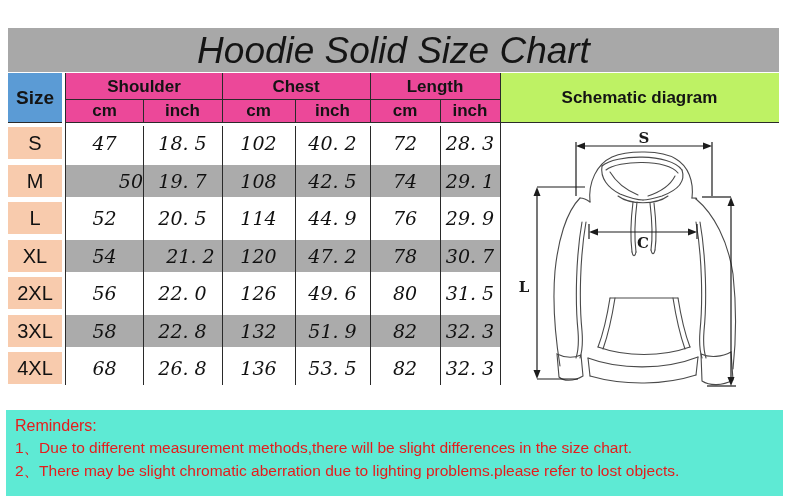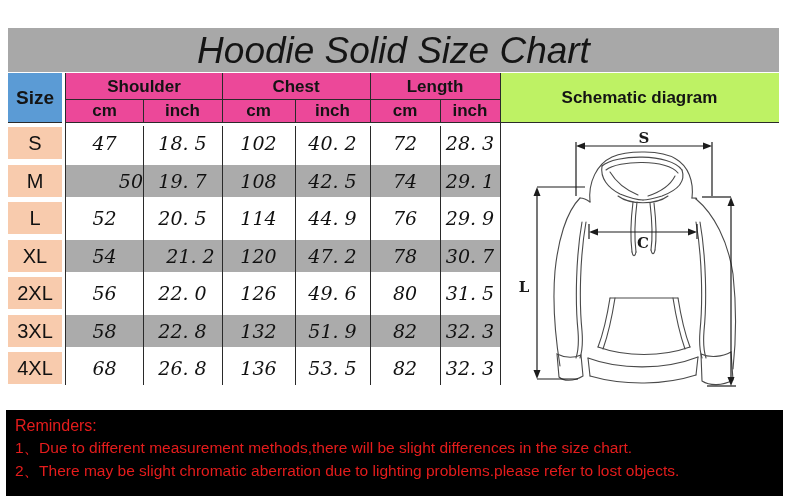--- a/index.html
+++ b/index.html
@@ -32,21 +32,21 @@
   .row-band.gray{background:#ababab;}
   .size-cell{position:absolute;left:8px;width:54px;height:32px;background:#f8cbad;
     text-align:center;line-height:32px;font-size:20px;color:#111;}
   .val{position:absolute;height:32px;line-height:33px;text-align:center;
     font-family:"DejaVu Serif",serif;font-style:italic;font-size:19px;color:#111;}
 
   
   .schematic{position:absolute;left:500px;top:126px;width:279px;height:264px;}
 
   
-  .reminders{position:absolute;left:6px;top:410px;width:777px;height:86px;background:#000000;
+  .reminders{position:absolute;left:6px;top:410px;width:777px;height:86px;background:#5eead4;
     color:#e51c1c;padding:0;}
   .rem-head{position:absolute;left:9px;top:7px;font-size:16px;line-height:18px;}
   .rem-line1{position:absolute;left:9px;top:29px;font-size:15.5px;line-height:18px;}
   .rem-line2{position:absolute;left:9px;top:52px;font-size:15.5px;line-height:18px;}
 </style>
 </head>
 <body>
 
 <div class="page">
 

